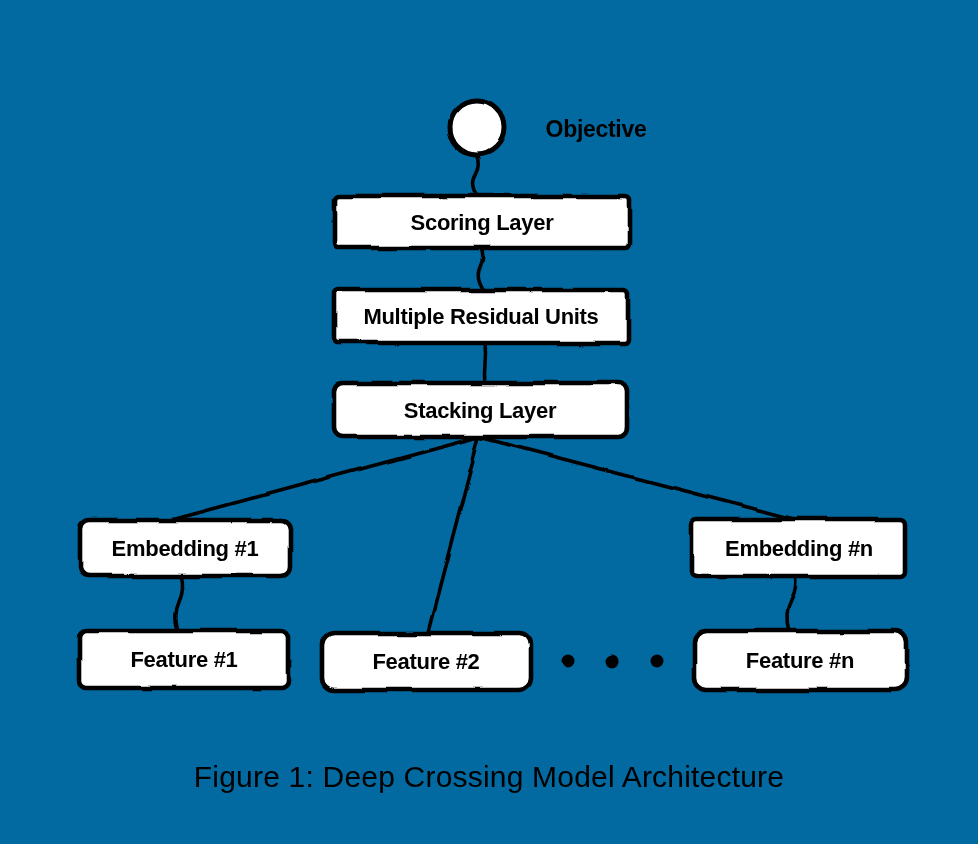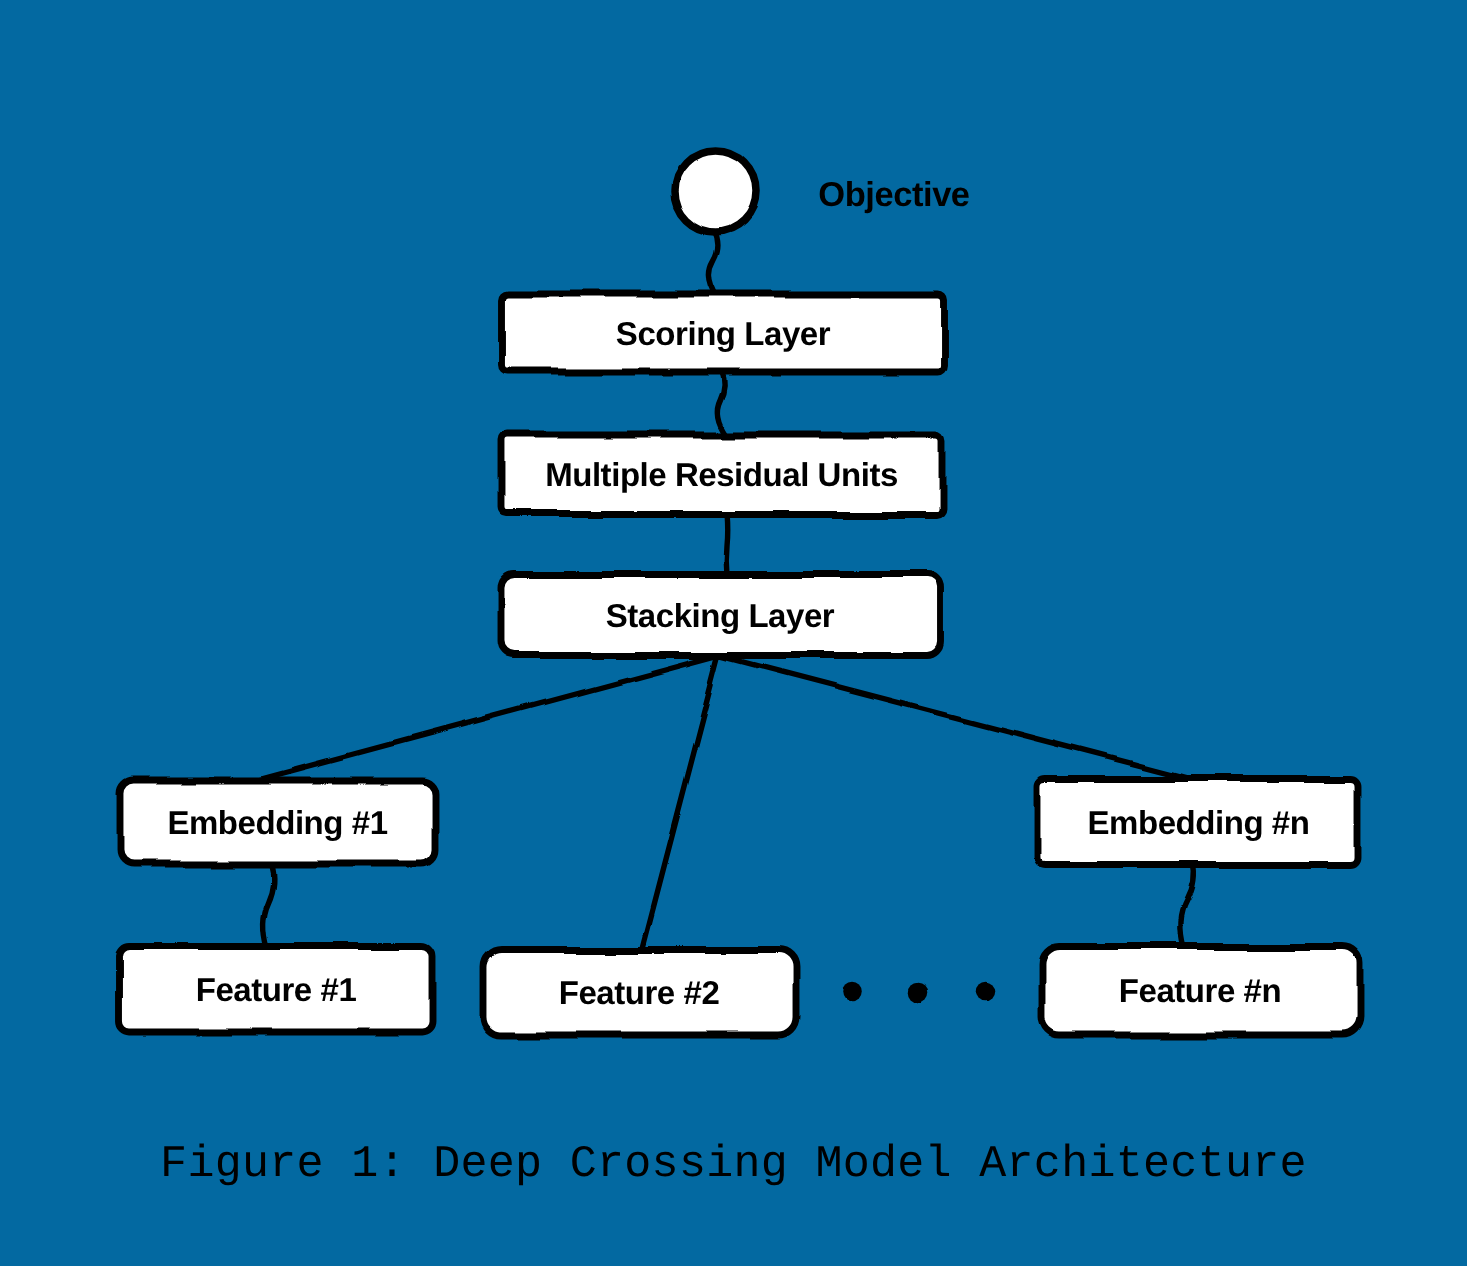--- a/index.html
+++ b/index.html
@@ -25,21 +25,21 @@
     font-size: 23px;
     letter-spacing: -0.3px;
     fill: #000000;
   }
   .caption {
     position: absolute;
     left: 0;
     top: 760px;
     width: 978px;
     text-align: center;
-    font-family: Liberation Mono, monospace;
+    font-family: Liberation Sans, sans-serif;
     font-size: 30px;
     color: #000000;
     letter-spacing: 0.2px;
   }
 </style>
 </head>
 <body>
 
 <div class="page">
 

